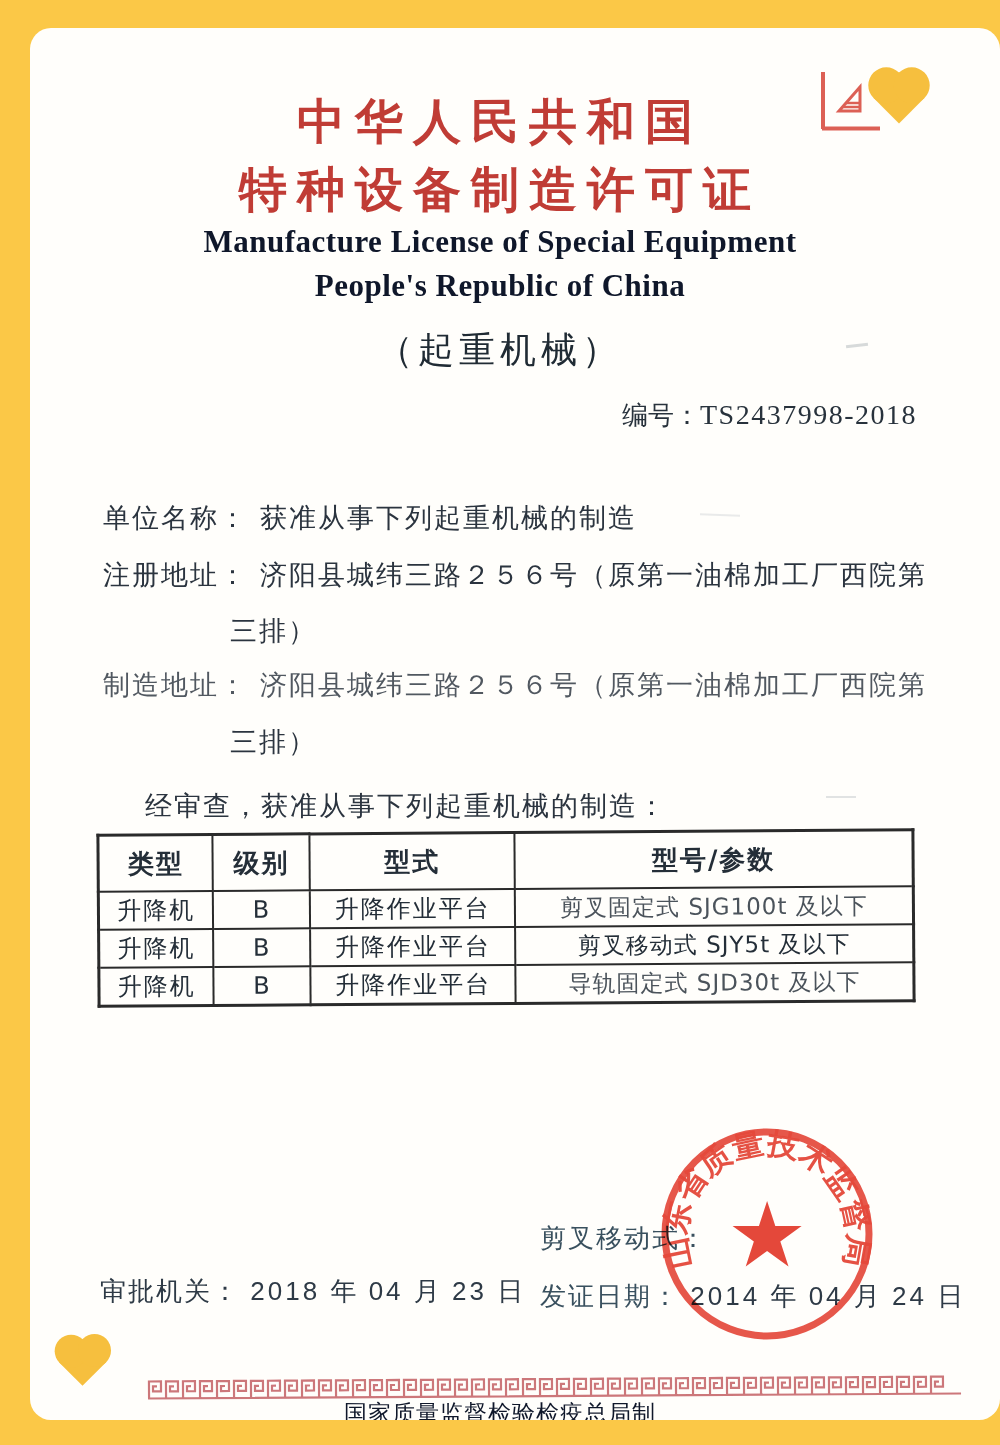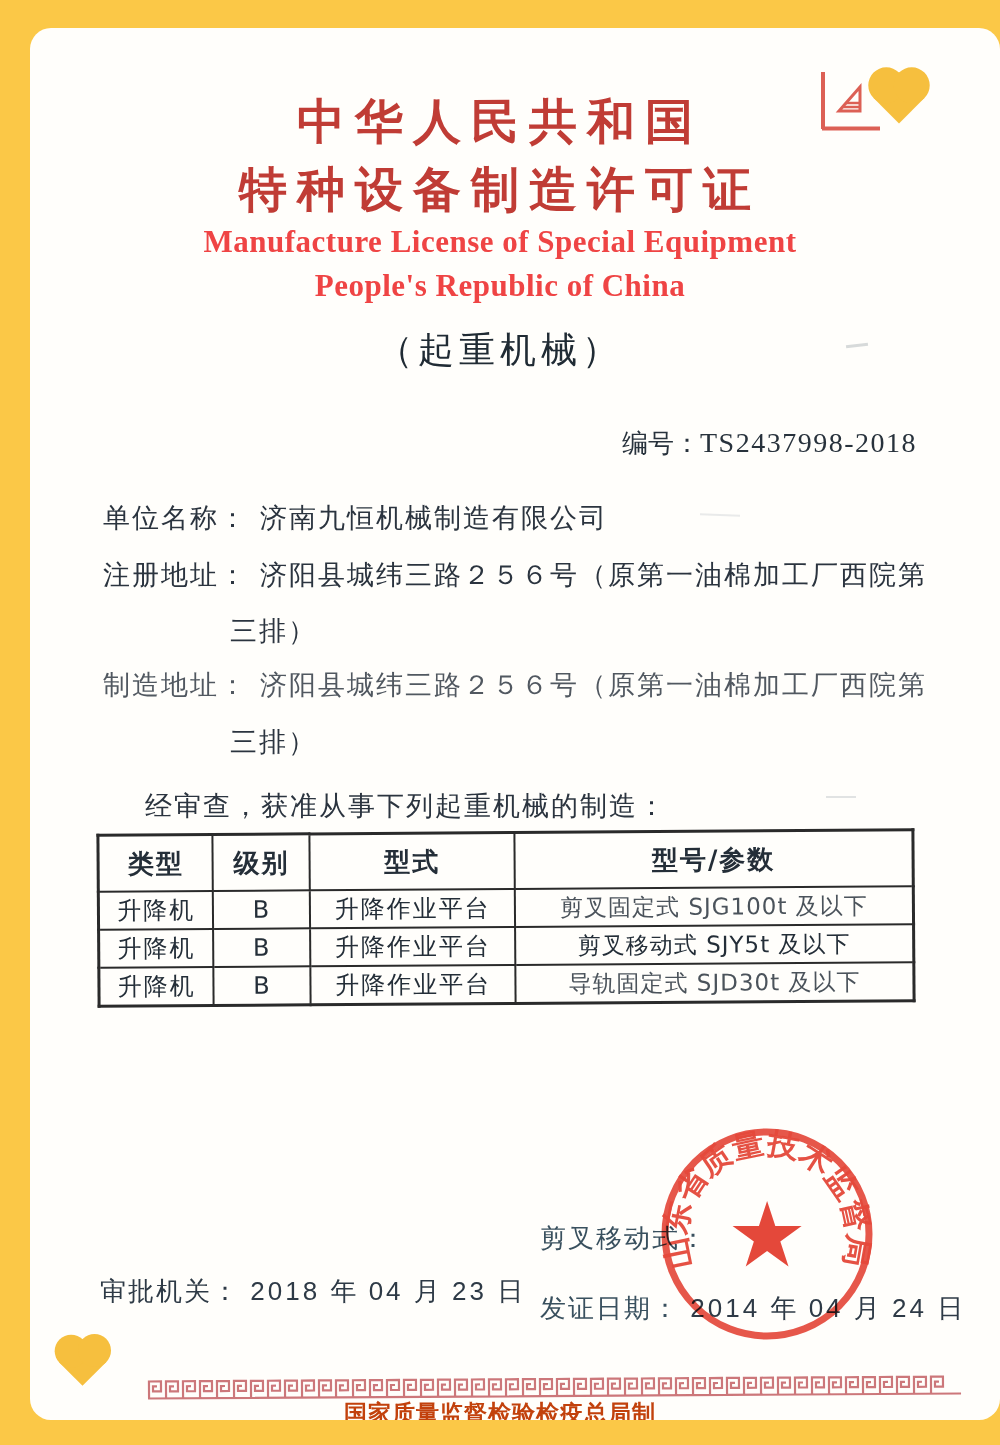--- a/index.html
+++ b/index.html
@@ -6,23 +6,23 @@
   body{width:1000px;height:1445px;}
   .canvas{position:relative;width:1000px;height:1445px;background:var(--frame,#fbc847);
           font-family:"DejaVu Sans",sans-serif;color:var(--ink,#2b3540);}
   .page{position:absolute;left:30px;top:28px;width:970px;height:1392px;
         background:#fffefb;border-radius:21px;overflow:hidden;}
   .layer{position:absolute;left:-30px;top:-28px;width:1000px;height:1445px;}
   .abs{position:absolute;}
   .center{left:0;width:1000px;text-align:center;}
   .cn-title{color:var(--title-red,#c03c35);font-weight:bold;font-size:48px;letter-spacing:10px;}
   .en-title{font-family:"Liberation Serif",serif;font-weight:bold;font-size:31px;
-            color:#ef4444;letter-spacing:.5px;}
+            color:#0f172a;letter-spacing:.5px;}
   .category{font-size:36px;letter-spacing:5px;color:#202b34;font-weight:500;}
-  .licno{font-size:26px;color:#28323c;margin-top:28px;}
+  .licno{font-size:26px;color:#28323c;}
   .licno .num{font-family:"Liberation Serif",serif;font-size:28px;letter-spacing:1.5px;}
   .field{font-size:27px;letter-spacing:2px;color:#2b343f;white-space:nowrap;}
   .field .gap{margin-left:12px;}
   .faded{opacity:.82;}
   table.spec{position:absolute;left:97px;top:831px;width:818px;border-collapse:collapse;
              table-layout:fixed;transform:rotate(-0.4deg);background:#fffefb;}
   table.spec th,table.spec td{border:2px solid var(--table-border,#2a2a2a);
              text-align:center;color:#242e38;letter-spacing:2px;}
   table.spec{border:3px solid var(--table-border,#2a2a2a);}
   table.spec th{height:52px;font-size:26px;font-weight:600;}
@@ -36,42 +36,42 @@
   .heart::before,.heart::after{content:"";position:absolute;width:100%;height:100%;
         border-radius:50%;background:inherit;}
   .heart::before{top:-50%;left:0;}
   .heart::after{left:50%;top:0;}
   .heart.tr{width:36px;height:36px;left:881px;top:80px;}
   .heart.bl{width:33px;height:33px;left:66px;top:1346px;}
   .corner-mark{position:absolute;left:818px;top:70px;opacity:.88;}
   .meander{position:absolute;left:147px;top:1375px;transform:rotate(-0.35deg);opacity:.8;}
   #meander-path{stroke:var(--meander-red,#c0565b);stroke-width:2.2;fill:none;}
   .printed{left:340px;top:1398px;width:320px;text-align:center;font-size:23px;
-           letter-spacing:1px;color:#c2410c;font-weight:700;}
+           letter-spacing:1px;color:#0f172a;font-weight:400;}
   .artifact{position:absolute;background:#9aa4ab;}
 </style>
 </head>
 <body>
 
 <div class="canvas">
   <div class="page">
     <div class="layer">
 
       <div class="abs center cn-title" style="top:90px;">中华人民共和国</div>
       <div class="abs center cn-title" style="top:158px;font-family:Liberation Mono, monospace;">特种设备制造许可证</div>
       <div class="abs center en-title" style="top:224px;">Manufacture License of Special Equipment</div>
       <div class="abs center category" style="top:326px;">（起重机械）</div>
       <div class="abs center en-title" style="top:268px;">People's Republic of China</div>
 
       <div class="abs licno" style="left:622px;top:398px;">
         <span>编号：</span><span class="num">TS2437998-2018</span>
       </div>
 
       <div class="abs field" style="left:103px;top:500px;">
-        <span>单位名称：</span><span class="gap">济南九恒机械制造有限公司</span>
+        <span>单位名称：</span><span class="gap">获准从事下列起重机械的制造</span>
       </div>
       <div class="abs field" style="left:103px;top:557px;">
         <span>注册地址：</span><span class="gap">济阳县城纬三路２５６号（原第一油棉加工厂西院第</span>
       </div>
       <div class="abs field" style="left:230px;top:613px;">三排）</div>
       <div class="abs field faded" style="left:103px;top:667px;">
         <span>制造地址：</span><span class="gap">济阳县城纬三路２５６号（原第一油棉加工厂西院第</span>
       </div>
       <div class="abs field" style="left:230px;top:724px;">三排）</div>
       <div class="abs field" style="left:145px;top:788px;">经审查，获准从事下列起重机械的制造：</div>
@@ -116,21 +116,21 @@
       <div class="abs footer-line blue-tint" style="left:540px;top:1221px;">剪叉移动式：</div>
       <div class="abs footer-line" style="left:100px;top:1274px;">
         <span>审批机关：</span>
         <span class="num">2018</span>
         <span>年</span>
         <span class="num">04</span>
         <span>月</span>
         <span class="num">23</span>
         <span>日</span>
       </div>
-      <div class="abs footer-line blue-tint" style="left:540px;top:1279px;margin-top:12px;">
+      <div class="abs footer-line blue-tint" style="left:540px;top:1279px;">
         <span>发证日期：</span>
         <span class="num" style="color:#2e3a46;">2014</span>
         <span style="color:#2e3a46;">年</span>
         <span class="num" style="color:#2e3a46;">04</span>
         <span style="color:#2e3a46;">月</span>
         <span class="num" style="color:#2e3a46;">24</span>
         <span style="color:#2e3a46;">日</span>
       </div>
 
       <svg class="seal" width="228" height="228" viewBox="0 0 228 228">

